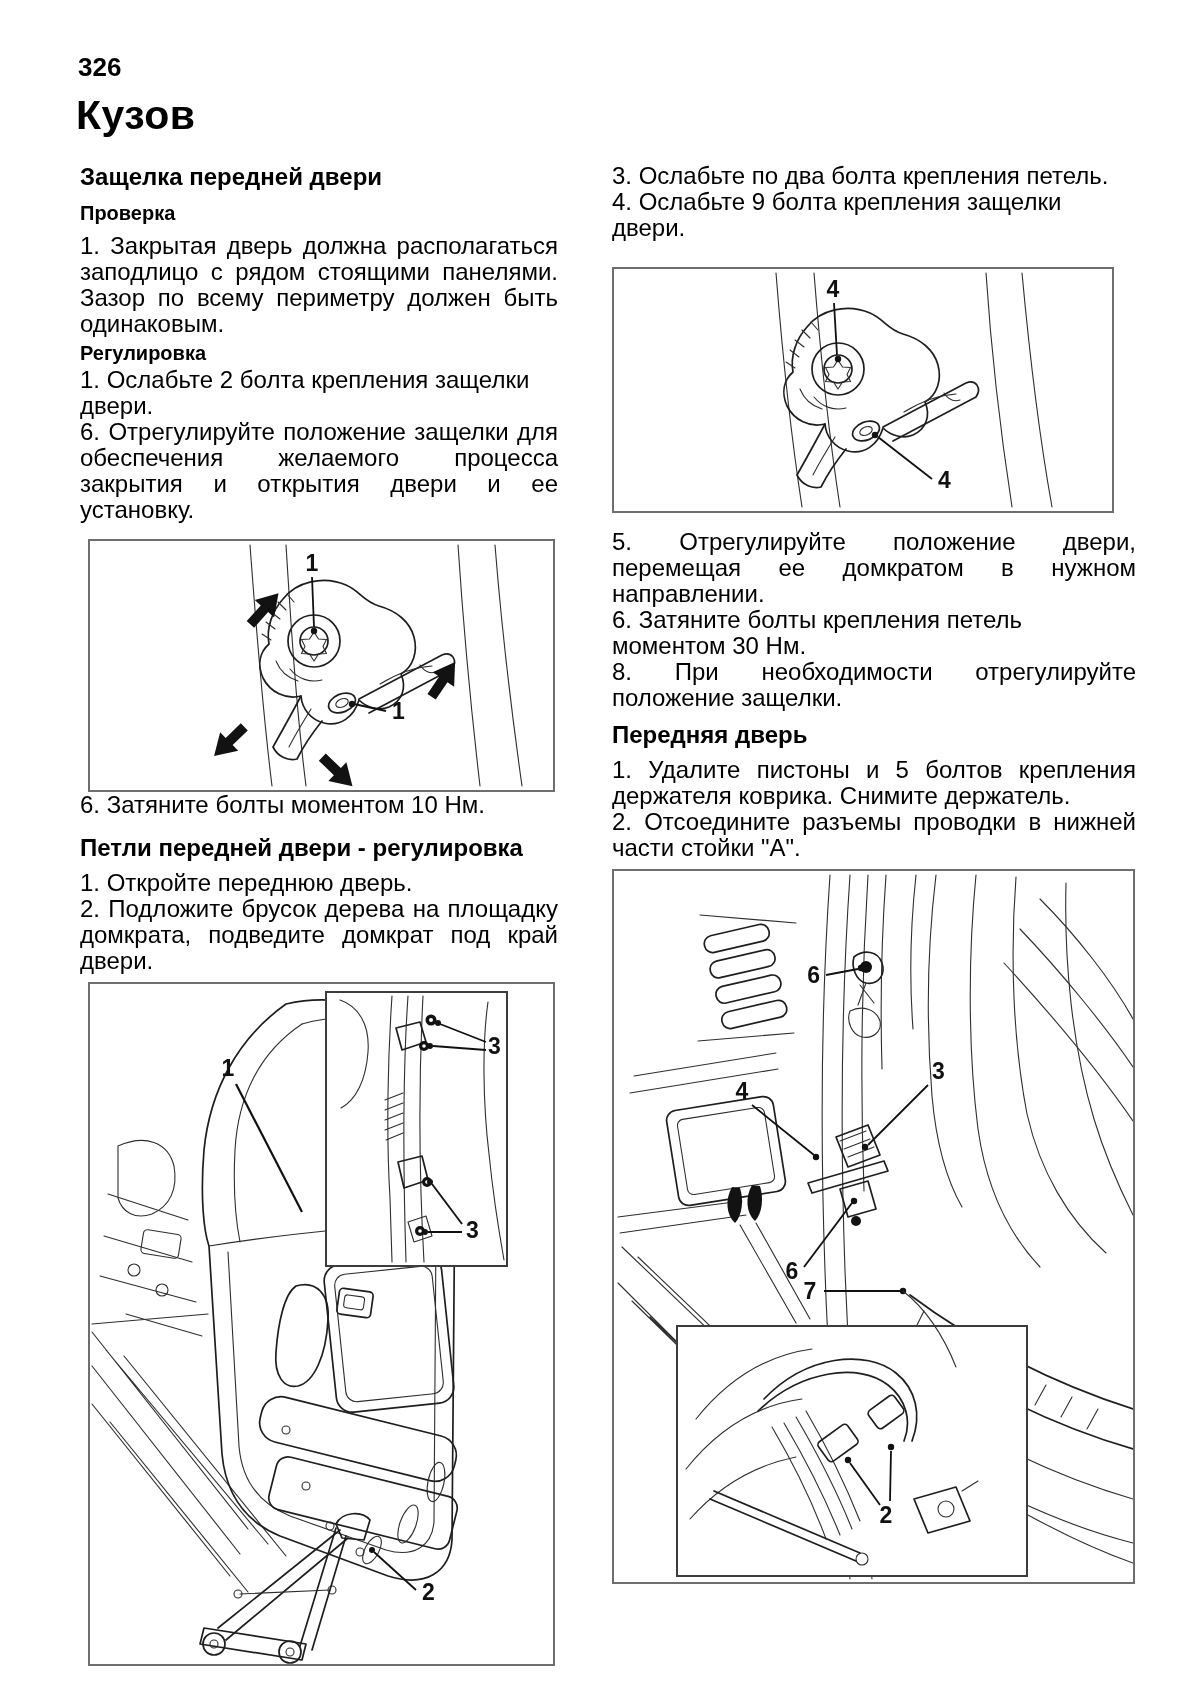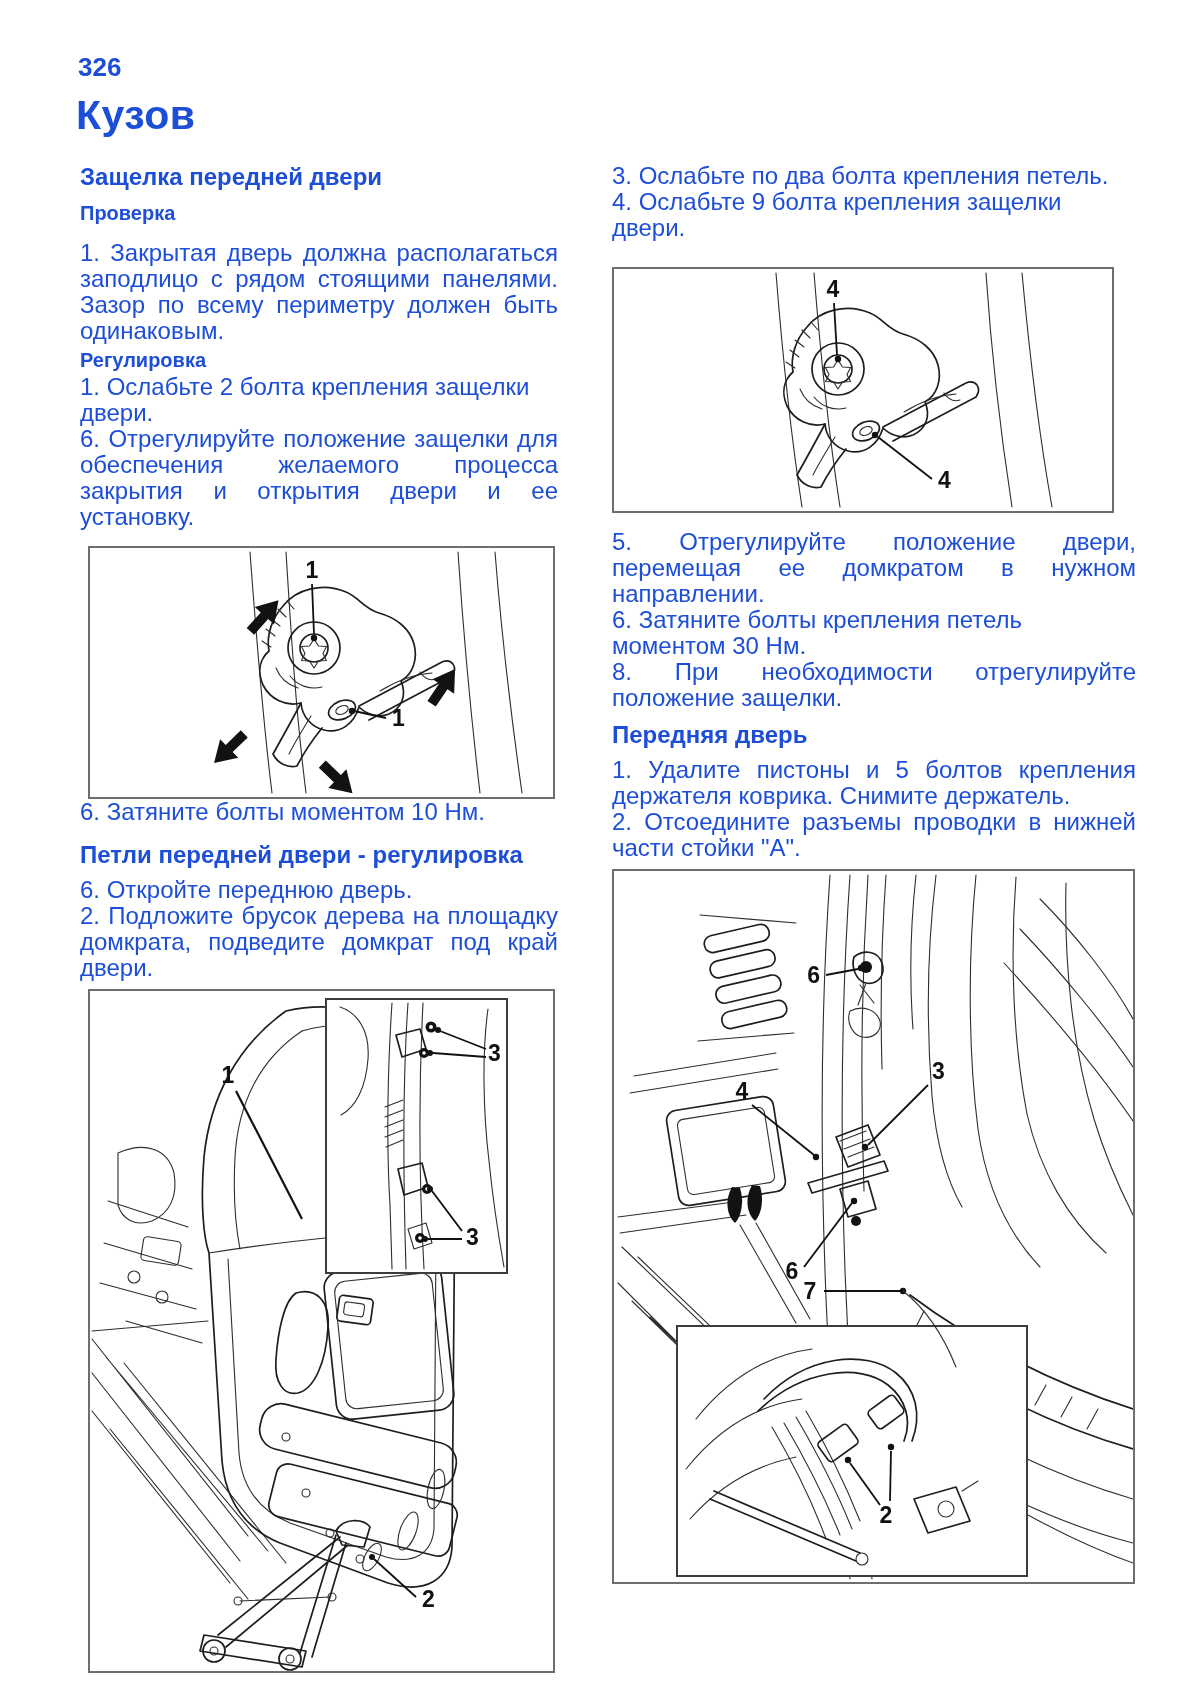--- a/index.html
+++ b/index.html
@@ -1,17 +1,17 @@
 <!DOCTYPE html>
 <html><head>
 <meta charset="utf-8">
 <style>
   html,body{margin:0;padding:0;background:#e8e8e8;}
   .page{position:relative;width:1200px;height:1698px;background:#ffffff;
-        font-family:"Liberation Sans","DejaVu Sans",sans-serif;color:#1d4ed8;overflow:hidden;}
+        font-family:"Liberation Sans","DejaVu Sans",sans-serif;color:#000000;overflow:hidden;}
   .pagenum{position:absolute;left:78px;top:52px;font-size:26px;font-weight:bold;}
   .doctitle{position:absolute;left:76px;top:92px;font-size:41px;font-weight:bold;letter-spacing:0.5px;}
   .col{position:absolute;top:163px;}
   .col-left{left:80px;width:478px;}
   .col-right{left:612px;width:524px;}
   .sec{font-size:24px;font-weight:bold;margin:0;line-height:28px;}
   .sub{font-size:20px;font-weight:bold;margin:0;line-height:24px;}
   p.body{font-size:24px;line-height:26px;margin:0;text-align:justify;}
   p.nojust{text-align:left;}
   .figbox{border:2px solid #6e6e6e;background:#fff;box-sizing:border-box;position:relative;}
@@ -33,21 +33,21 @@
 
 <div class="page">
 
   <div class="pagenum">326</div>
   <div class="doctitle">Кузов</div>
 
   <div class="col col-left">
 
     <h2 class="sec" style="margin-bottom:10px">Защелка передней двери</h2>
 
-    <h3 class="sub" style="margin-bottom:15px">Проверка</h3>
+    <h3 class="sub" style="margin-bottom:8px">Проверка</h3>
     <p class="body">1. Закрытая дверь должна располагаться заподлицо с рядом стоящими панелями. Зазор по всему периметру должен быть одинаковым.</p>
 
     <h3 class="sub" style="margin-top:4px;margin-bottom:2px">Регулировка</h3>
     <p class="body nojust">1. Ослабьте 2 болта крепления защелки двери.</p>
     <p class="body">6. Отрегулируйте положение защелки для обеспечения желаемого процесса закрытия и открытия двери и ее установку.</p>
 
     <div class="figbox fb1">
       <svg width="463" height="249" viewBox="0 0 463 249">
         <g>
           <path class="t" d="M160,4 C166,85 172,165 182,245"></path>
@@ -82,21 +82,21 @@
           <path class="ld" d="M296,170 L264,163"></path>
             <circle class="blk" cx="262" cy="163" r="3.2"></circle>
           <text class="lbl" x="302" y="178">1</text>
         </g>
       </svg>
     </div>
 
     <p class="body nojust mt16">6. Затяните болты моментом 10 Нм.</p>
 
     <h2 class="sec" style="margin-top:16px;margin-bottom:8px">Петли передней двери - регулировка</h2>
-    <p class="body nojust">6. Откройте переднюю дверь.</p>
+    <p class="body nojust">1. Откройте переднюю дверь.</p>
     <p class="body">2. Подложите брусок дерева на площадку домкрата, подведите домкрат под край двери.</p>
 
     <div class="figbox fb2">
       <svg width="463" height="680" viewBox="0 0 463 680">
         <g>
           <path class="t" d="M28,162 C55,150 78,158 84,182 C88,205 80,222 62,230 C45,236 32,228 28,214 Z"></path>
           <path class="t" d="M18,210 L98,236 M14,252 L102,278 M10,292 L106,318 M36,330 L112,352"></path>
           <rect class="t" x="52" y="248" width="38" height="24" rx="4" transform="rotate(9 71 260)"></rect>
           <circle class="t" cx="44" cy="286" r="6"></circle>
             <circle class="t" cx="72" cy="306" r="6"></circle>

